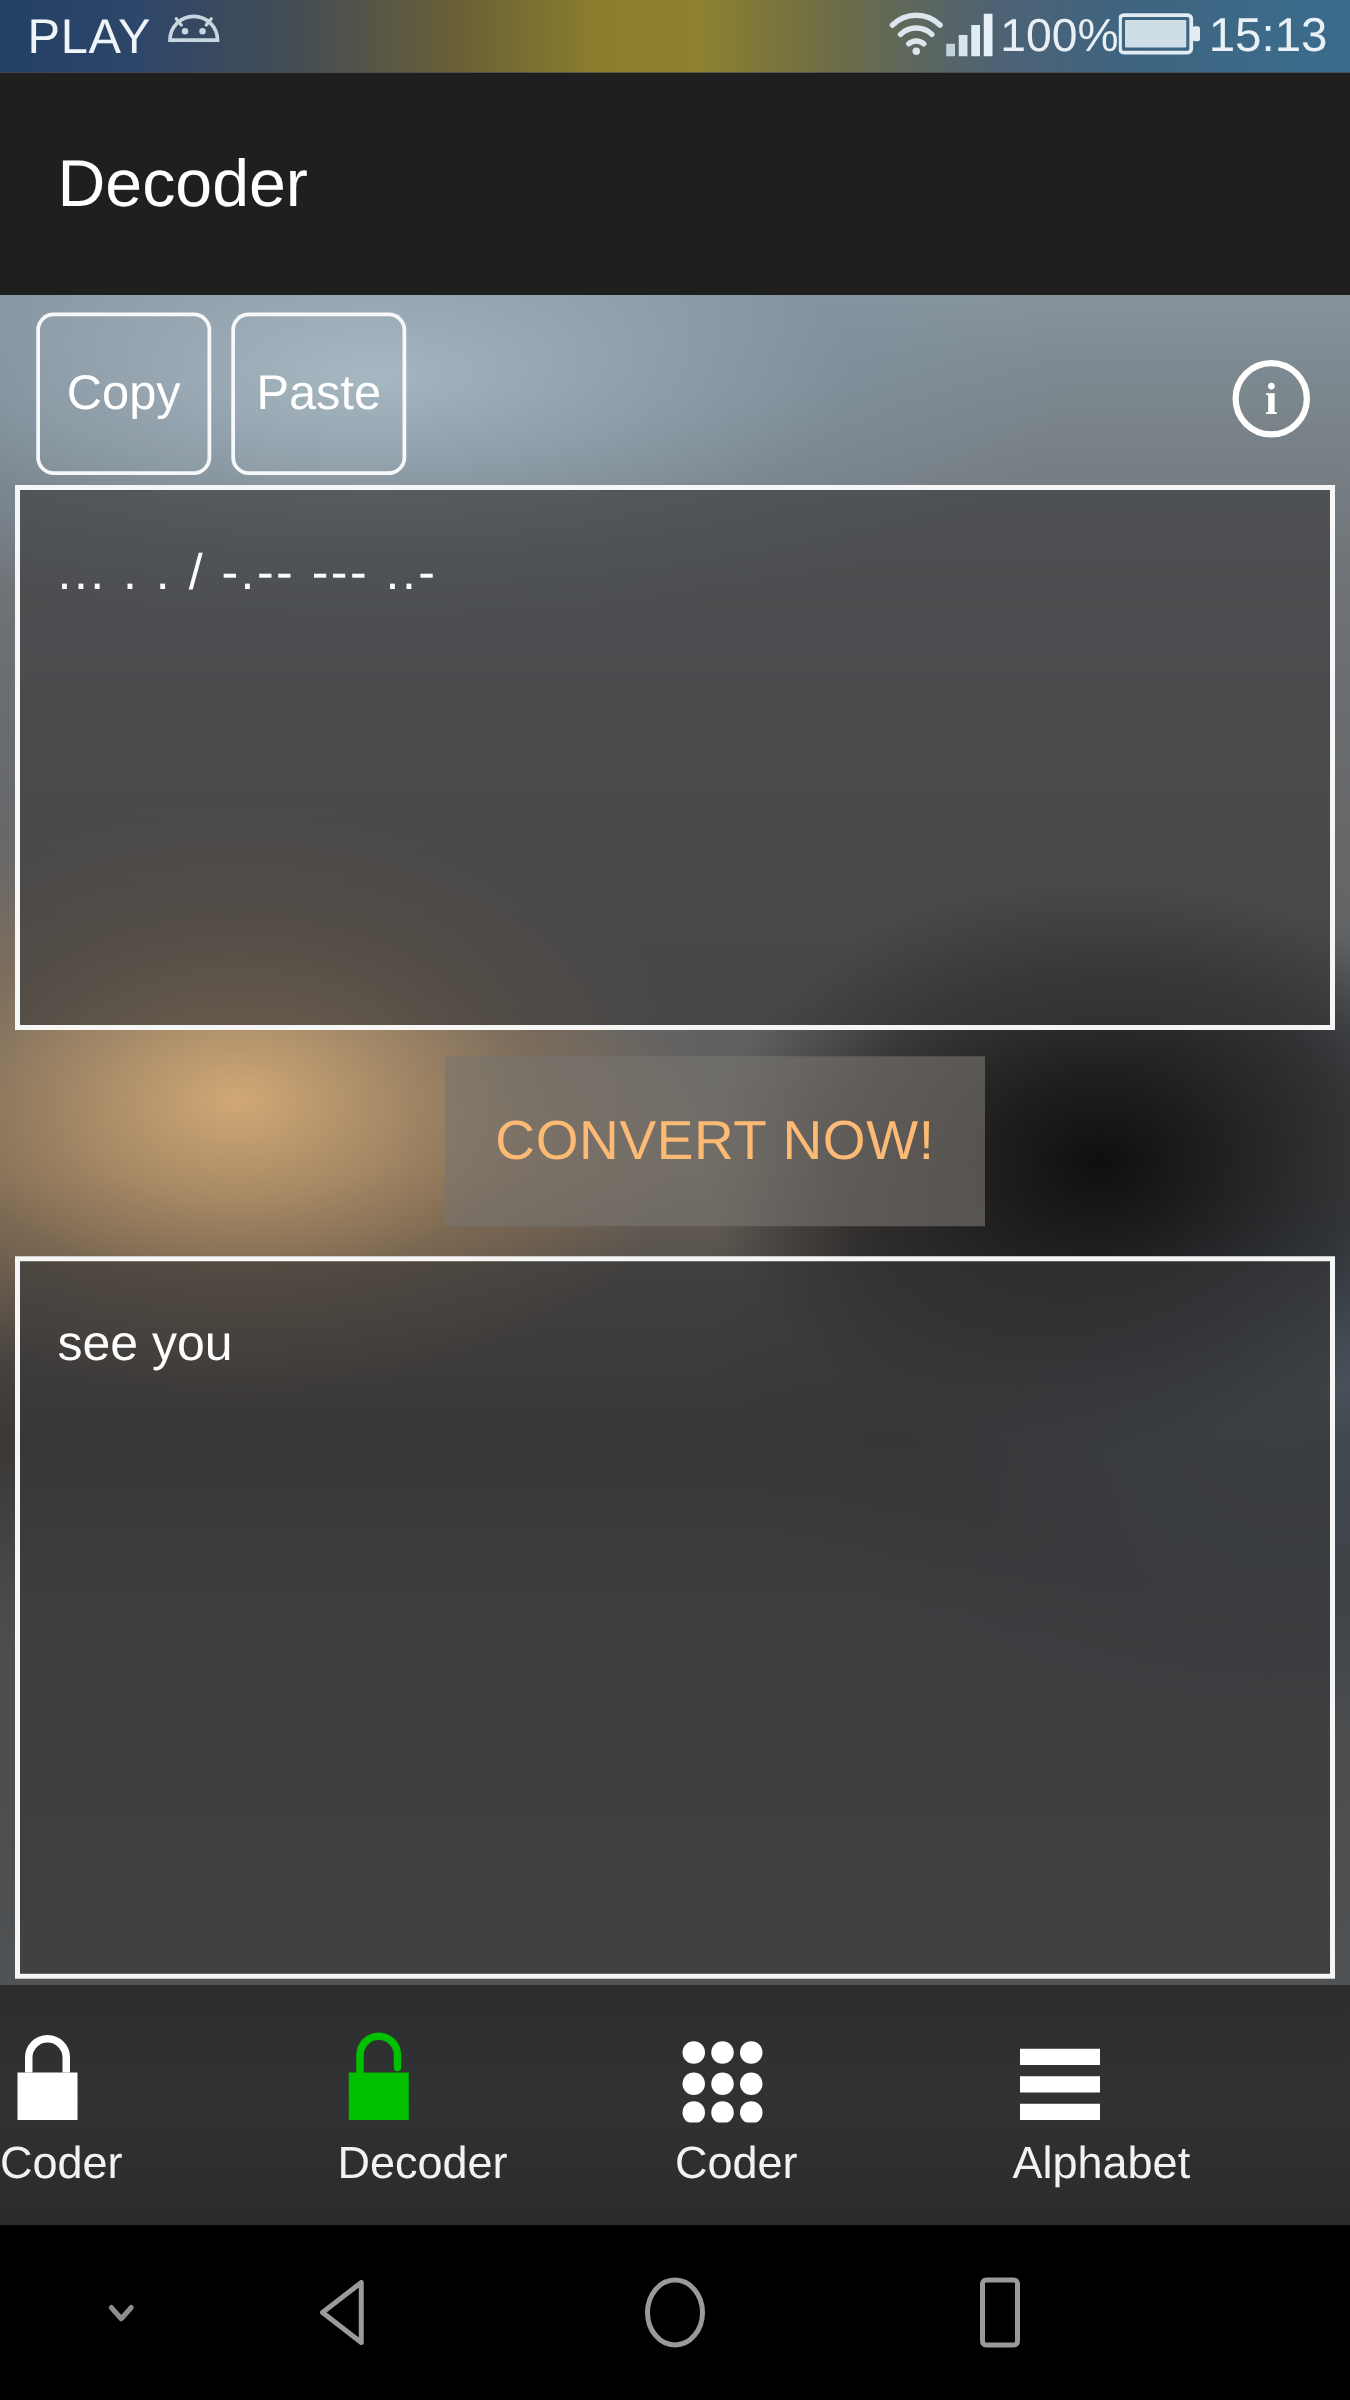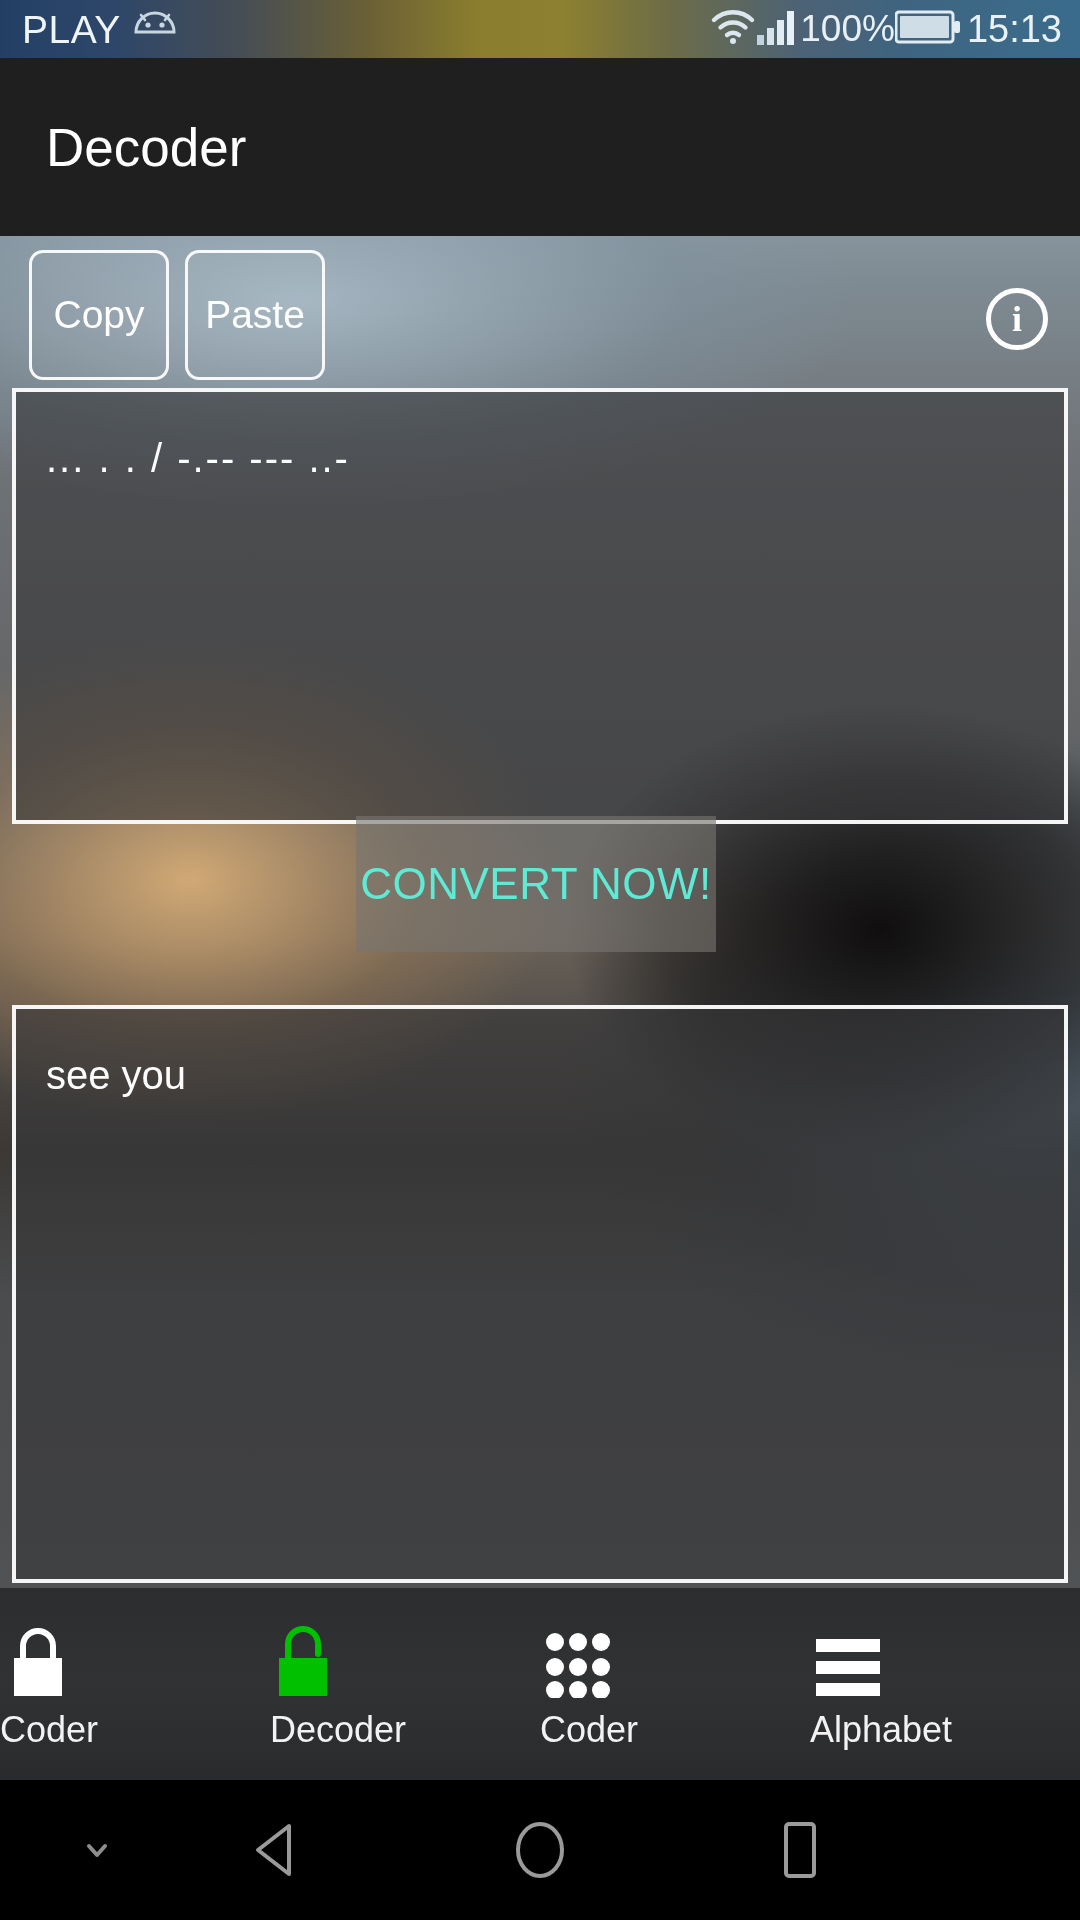--- a/index.html
+++ b/index.html
@@ -87,23 +87,23 @@
     font-size:40px; line-height:1.2;
     color:#fdfdfd; white-space:pre-wrap; word-break:break-word;
   }
   .morse-text {
     font-size:40px; letter-spacing:2px;
     font-family:"Liberation Sans", sans-serif;
   }
 
   
   .convert-btn {
-    position:absolute; left:356px; top:816px; width:360px; height:136px;
+    position:absolute; left:356px; top:845px; width:432px; height:136px;
     background:rgba(120,117,112,.62);
-    color:#5eead4; font-size:44px; letter-spacing:.5px;
+    color:#fdba74; font-size:44px; letter-spacing:.5px;
     display:flex; align-items:center; justify-content:center;
     border:none;
   }
 
   
   .tabbar {
     position:absolute; left:0; top:1588px; width:1080px; height:192px;
     background:linear-gradient(180deg,#2c2d2f 0%, #313234 48%, #2a2b2d 100%);
     display:flex; align-items:center;
   }

